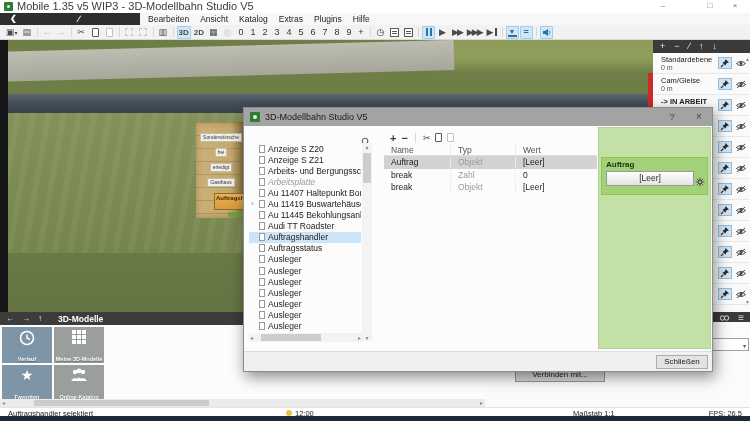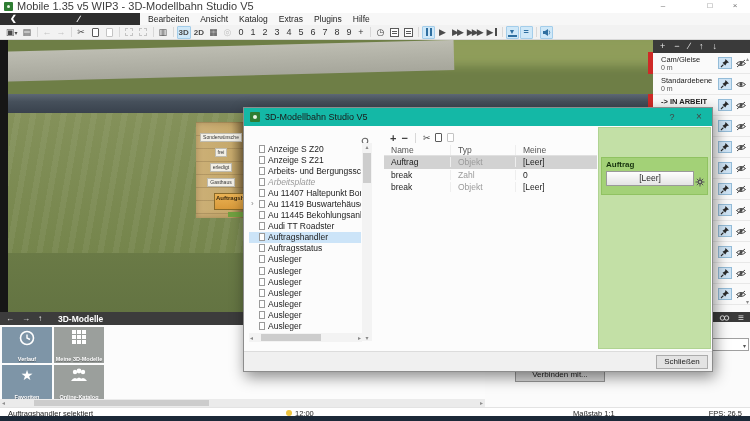--- a/index.html
+++ b/index.html
@@ -102,21 +102,21 @@
   .statusbar { position:absolute; left:0; top:407px; width:750px; height:9px; background:#fff; border-top:1px solid #e3e3e3; z-index:4; font-size:7.5px; color:#222; }
   .statusbar .sel { position:absolute; left:8px; top:1px; }
   .statusbar .time { position:absolute; left:286px; top:1px; }
   .statusbar .sun { display:inline-block; width:6px; height:6px; background:#eec43f; border-radius:50%; margin-right:3px; }
   .statusbar .scale { position:absolute; left:573px; top:1px; }
   .statusbar .fps { position:absolute; right:8px; top:1px; }
   .bottomstrip { position:absolute; left:0; top:416px; width:750px; height:5px; background:#1c2938; z-index:4; }
 
   
   .dialog { position:absolute; left:243px; top:107px; width:470px; height:265px; background:#fcfcfc; border:1px solid #8c8c8c; box-shadow:2px 5px 14px rgba(0,0,0,.45); z-index:5; }
-  .dlg-title { position:relative; height:18px; background:#14b8a6; }
+  .dlg-title { position:relative; height:18px; background:#a3a3a3; }
   .dlg-icon { position:absolute; left:6px; top:4px; width:10px; height:10px; background:#2e7d32; border-radius:1px; }
   .dlg-icon i { position:absolute; left:3px; top:3px; width:4px; height:4px; background:#eaf4e6; border-radius:50%; }
   .dlg-title-text { position:absolute; left:21px; top:0; line-height:18px; font-size:9px; color:#1a1a1a; }
   .dlg-help { position:absolute; left:420px; top:0; width:16px; text-align:center; line-height:18px; font-size:9px; color:#444; }
   .dlg-close { position:absolute; left:447px; top:0; width:16px; text-align:center; line-height:18px; font-size:10px; color:#444; }
   .dlg-body { position:absolute; left:0; top:18px; width:468px; height:227px; background:#fcfcfc; }
   .search-ic { position:absolute; left:117px; top:7px; }
   .tbl-tools { position:absolute; left:146px; top:5px; height:13px; display:flex; gap:5px; align-items:center; font-size:10px; color:#3c3c3c; }
   .tbl-tools .pm { font-size:11px; font-weight:bold; }
   .mlist { position:absolute; left:5px; top:17px; width:112px; height:190px; overflow:hidden; }
@@ -281,50 +281,50 @@
 
   <div class="sidebar">
     <div class="sb-tools">
       <span>+</span>
       <span>−</span>
       <span>∕</span>
       <span>↑</span>
       <span>↓</span>
     </div>
     <div>
+        <div class="sb-row">
+          <div class="nm">Standardebene</div>
+          <div class="ht">0 m</div>
+          <span class="pinbtn">
+            <svg width="10" height="10" viewBox="0 0 10 10">
+              <path d="M5.5 1 L9 4.5 L6.8 5 L5.3 7.5 L2.5 4.7 L5 3.2 Z" fill="#2a2a2a"></path>
+              <line x1="3.4" y1="6.6" x2="1" y2="9" stroke="#2a2a2a" stroke-width="1.1"></line>
+            </svg>
+          </span>
+          <span class="eyebtn">
+            <svg width="12" height="9" viewBox="0 0 11 9">
+              <path d="M1 4.5 Q5.5 0.5 10 4.5 Q5.5 8.5 1 4.5Z" fill="none" stroke="#444"></path>
+              <circle cx="5.5" cy="4.5" r="1.4" fill="#444"></circle>
+            </svg>
+          </span>
+        </div>
         <div class="sb-row marked">
           <div class="nm">Cam/Gleise</div>
           <div class="ht">0 m</div>
           <span class="pinbtn">
             <svg width="10" height="10" viewBox="0 0 10 10">
               <path d="M5.5 1 L9 4.5 L6.8 5 L5.3 7.5 L2.5 4.7 L5 3.2 Z" fill="#2a2a2a"></path>
               <line x1="3.4" y1="6.6" x2="1" y2="9" stroke="#2a2a2a" stroke-width="1.1"></line>
             </svg>
           </span>
           <span class="eyebtn">
             <svg width="12" height="9" viewBox="0 0 11 9">
               <path d="M1 4.5 Q5.5 0.5 10 4.5 Q5.5 8.5 1 4.5Z" fill="none" stroke="#444"></path>
               <circle cx="5.5" cy="4.5" r="1.4" fill="#444"></circle>
               <line x1="1.5" y1="8" x2="9.5" y2="1" stroke="#444"></line>
-            </svg>
-          </span>
-        </div>
-        <div class="sb-row">
-          <div class="nm">Standardebene</div>
-          <div class="ht">0 m</div>
-          <span class="pinbtn">
-            <svg width="10" height="10" viewBox="0 0 10 10">
-              <path d="M5.5 1 L9 4.5 L6.8 5 L5.3 7.5 L2.5 4.7 L5 3.2 Z" fill="#2a2a2a"></path>
-              <line x1="3.4" y1="6.6" x2="1" y2="9" stroke="#2a2a2a" stroke-width="1.1"></line>
-            </svg>
-          </span>
-          <span class="eyebtn">
-            <svg width="12" height="9" viewBox="0 0 11 9">
-              <path d="M1 4.5 Q5.5 0.5 10 4.5 Q5.5 8.5 1 4.5Z" fill="none" stroke="#444"></path>
-              <circle cx="5.5" cy="4.5" r="1.4" fill="#444"></circle>
             </svg>
           </span>
         </div>
         <div class="sb-row bold marked">
           <div class="nm">-&gt; IN ARBEIT</div>
           <div class="ht">-</div>
           <span class="pinbtn">
             <svg width="10" height="10" viewBox="0 0 10 10">
               <path d="M5.5 1 L9 4.5 L6.8 5 L5.3 7.5 L2.5 4.7 L5 3.2 Z" fill="#2a2a2a"></path>
               <line x1="3.4" y1="6.6" x2="1" y2="9" stroke="#2a2a2a" stroke-width="1.1"></line>
@@ -663,21 +663,21 @@
       </div>
       <div class="hscroll">
         <span class="a1">◂</span>
         <span class="a2">▸</span>
         <span class="thumb"></span>
       </div>
       <div class="tbl">
         <div class="trow head">
             <span class="c1">Name</span>
             <span class="c2">Typ</span>
-            <span class="c3">Meine</span>
+            <span class="c3">Wert</span>
           </div>
         <div>
             <div class="trow selected">
               <span class="c1">Auftrag</span>
               <span class="c2">Objekt</span>
               <span class="c3">[Leer]</span>
             </div>
             <div class="trow">
               <span class="c1">break</span>
               <span class="c2">Zahl</span>

